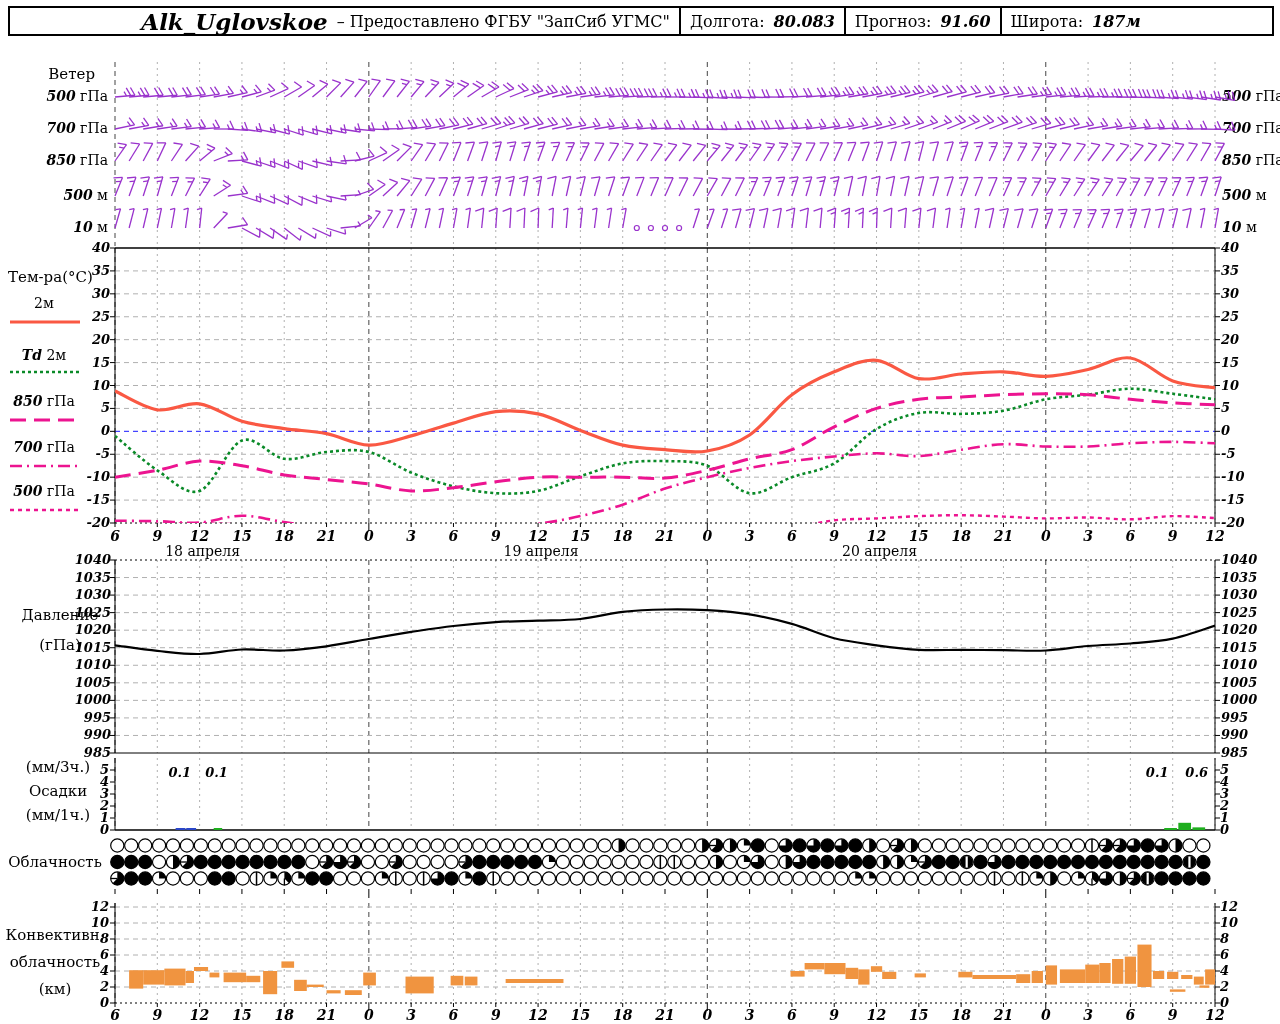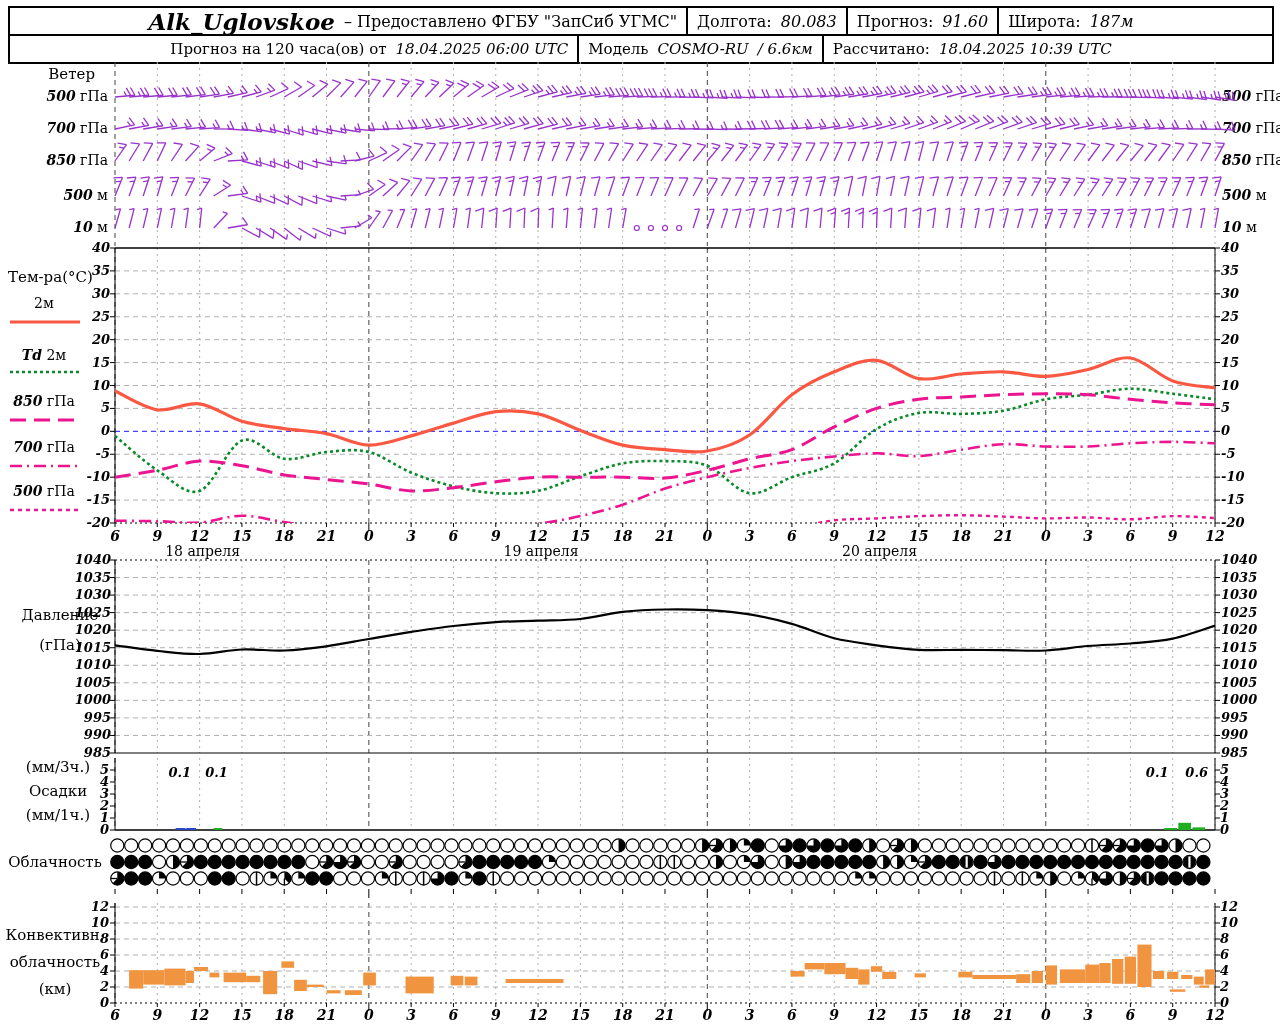--- a/index.html
+++ b/index.html
@@ -3,21 +3,21 @@
 <meta charset="utf-8">
 <style>
   html,body{margin:0;padding:0;background:#fff;}
   .page{position:relative;width:1280px;height:1024px;background:#fff;overflow:hidden;
         font-family:"DejaVu Serif",serif;color:#000;}
   .hdr{position:absolute;left:8px;top:6px;width:1262px;border:2px solid #000;background:#fff;}
   .hrow{display:flex;align-items:center;justify-content:center;gap:9px;height:26px;
         font:16px "DejaVu Serif",serif;white-space:nowrap;}
   .hrow2{border-top:2px solid #000;font-size:15px;}
   .station{font-style:italic;font-weight:bold;font-size:23px;}
-  .hv{font-style:italic;font-weight:normal;}
+  .hv{font-style:italic;font-weight:bold;}
   .hvi{font-style:italic;}
   .vsep{width:2px;align-self:stretch;background:#000;}
   #chart{position:absolute;left:0;top:60px;}
   #chart text{fill:#000;}
   .tk{font:italic 13px "DejaVu Serif",serif;font-weight:600;}
   .lb{font:14px "DejaVu Serif",serif;}
   .lbt{font:15px "DejaVu Serif",serif;}
   .dt{font:italic 14px "DejaVu Serif",serif;font-weight:600;}
   .pv{font:italic 13px "DejaVu Serif",serif;font-weight:600;}
 </style>
@@ -31,31 +31,20 @@
       <span>– Предоставлено ФГБУ "ЗапСиб УГМС"</span>
       <span class="vsep"></span>
       <span>Долгота:</span>
       <span class="hv">80.083</span>
       <span class="vsep"></span>
       <span>Прогноз:</span>
       <span class="hv">91.60</span>
       <span class="vsep"></span>
       <span>Широта:</span>
       <span class="hv">187м</span>
-    </div>
-    <div class="hrow hrow2">
-      <span>Прогноз на 120 часа(ов) от</span>
-      <span class="hvi">18.04.2025 06:00 UTC</span>
-      <span class="vsep"></span>
-      <span>Модель</span>
-      <span class="hv">COSMO-RU</span>
-      <span class="hvi">/ 6.6км</span>
-      <span class="vsep"></span>
-      <span>Рассчитано:</span>
-      <span class="hvi">18.04.2025 10:39 UTC</span>
     </div>
   </div>
   <svg id="chart" width="1280" height="964" viewBox="0 60 1280 964">
       <defs>
         <clipPath id="clipT">
           <rect x="115" y="248" width="1100" height="275"></rect>
         </clipPath>
         <clipPath id="clipP">
           <rect x="115" y="560" width="1100" height="193"></rect>
         </clipPath>

